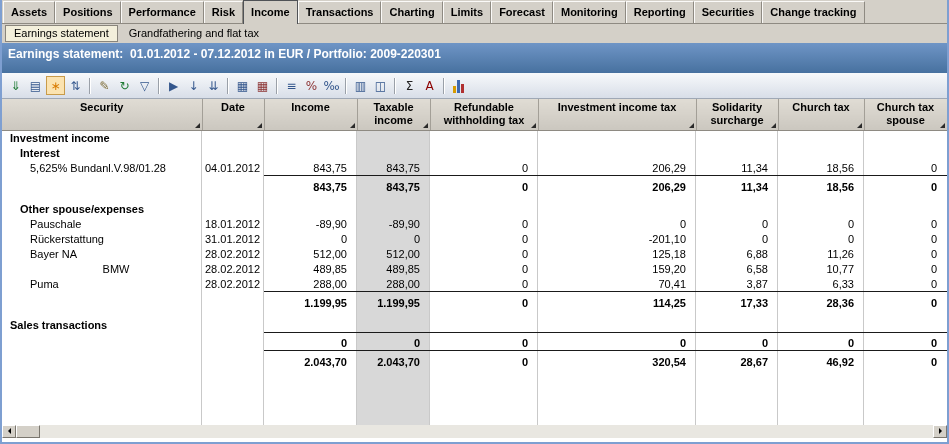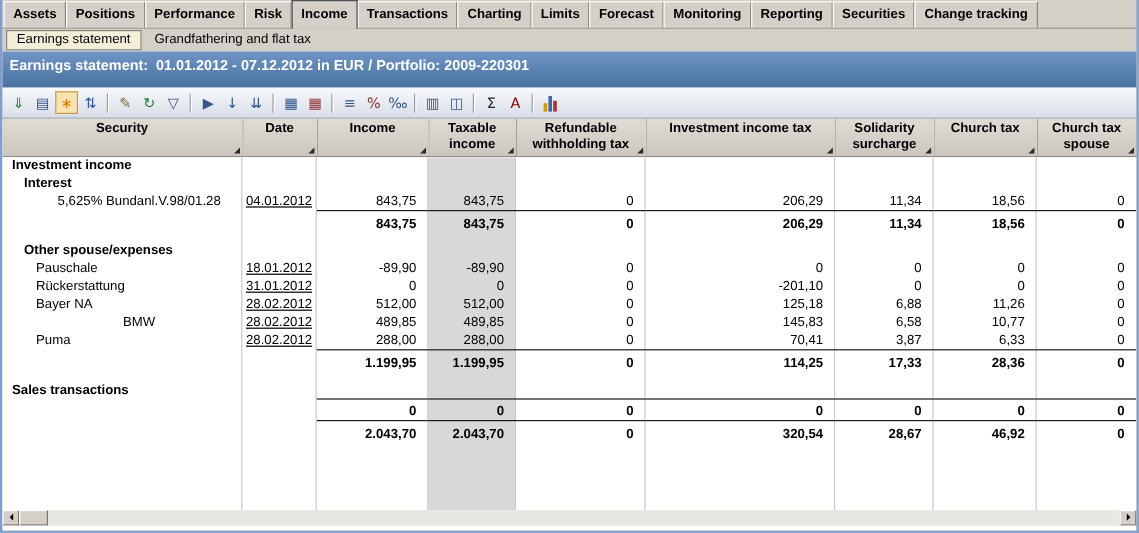--- a/index.html
+++ b/index.html
@@ -61,21 +61,21 @@
   .corner { position:absolute; right:2px; bottom:2px; width:0; height:0; border-style:solid; border-width:0 0 5px 5px; border-color:transparent transparent #2a2a2a transparent; }
 
   .body-wrap { position:relative; height:294px; background:#ffffff; overflow:hidden; }
   .stripe { position:absolute; top:0; bottom:0; background:var(--shaded-column,#d8d8d8); }
   .vline { position:absolute; top:0; bottom:0; width:1px; background:#c9c9c9; }
   .body-t { position:relative; z-index:1; }
 
   td { font-size:11px; color:#000; white-space:nowrap; overflow:hidden; }
   .r-data td, .r-group1 td, .r-group2 td { height:15px; }
   td.num { text-align:right; padding-right:10px; }
-  td.date { padding-left:3px;text-decoration:underline; }
+  td.date { padding-left:3px; }
   td.grp { font-weight:bold; }
   td.sp { height:8px; }
   .r-subtotal td, .r-grandtotal td { height:18px; font-weight:bold; vertical-align:bottom; padding-bottom:1px; }
   .r-subtotal td.num, .r-grandtotal td.num { border-top:1px solid #1a1a1a; }
 
   
   .hscroll { height:13px; background:#e9e7e1; display:flex; }
   .sbtn, .sthumb { height:13px; background:var(--chrome-bg,#d4d0c8); border:1px solid; border-color:#ffffff #7a766e #7a766e #ffffff; }
   .sbtn { width:14px; display:flex; align-items:center; justify-content:center; }
   .sthumb { width:24px; }
@@ -245,21 +245,21 @@
             <col style="width: 83px;">
           </colgroup>
         <tbody id="tbody">
             <tr class="r-group1">
               <td class="grp" colspan="9" style="padding-left: 8px;">Investment income</td>
             </tr>
             <tr class="r-group2">
               <td class="grp" colspan="9" style="padding-left: 18px;">Interest</td>
             </tr>
             <tr class="r-data">
-              <td class="lbl" style="padding-left: 28px; text-align: center;">5,625% Bundanl.V.98/01.28</td>
+              <td class="lbl" style="padding-left: 28px;">5,625% Bundanl.V.98/01.28</td>
               <td class="date">04.01.2012</td>
               <td class="num">843,75</td>
               <td class="num">843,75</td>
               <td class="num">0</td>
               <td class="num">206,29</td>
               <td class="num">11,34</td>
               <td class="num">18,56</td>
               <td class="num">0</td>
             </tr>
             <tr class="r-subtotal">
@@ -311,21 +311,21 @@
               <td class="num">6,88</td>
               <td class="num">11,26</td>
               <td class="num">0</td>
             </tr>
             <tr class="r-data">
               <td class="lbl" style="padding-left: 28px; text-align: center;">BMW</td>
               <td class="date">28.02.2012</td>
               <td class="num">489,85</td>
               <td class="num">489,85</td>
               <td class="num">0</td>
-              <td class="num">145,83</td>
+              <td class="num">159,20</td>
               <td class="num">6,58</td>
               <td class="num">10,77</td>
               <td class="num">0</td>
             </tr>
             <tr class="r-data">
               <td class="lbl" style="padding-left: 28px;">Puma</td>
               <td class="date">28.02.2012</td>
               <td class="num">288,00</td>
               <td class="num">288,00</td>
               <td class="num">0</td>

